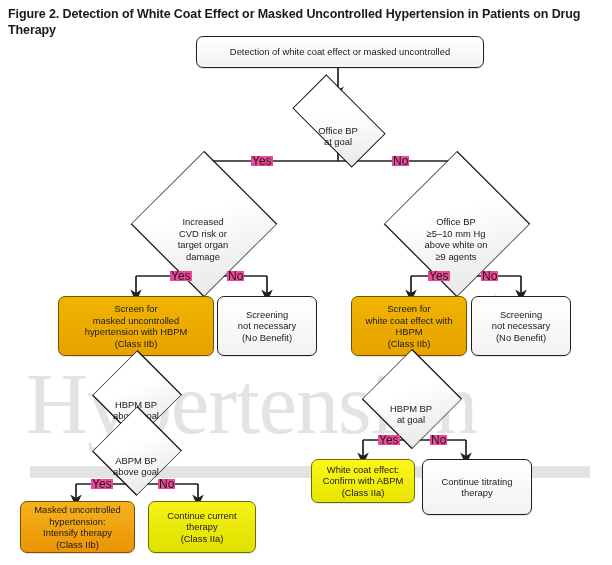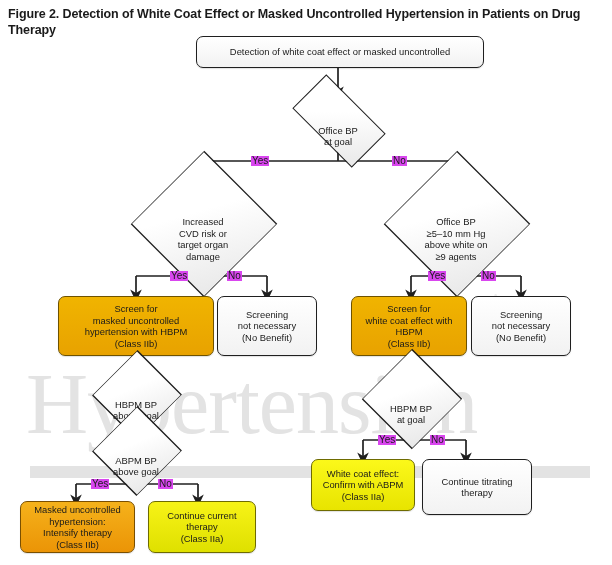--- a/index.html
+++ b/index.html
@@ -78,22 +78,22 @@
   .diamond{background:transparent;border:none;}
   .diamond .dshape{
     position:absolute;left:0;top:0;width:100%;height:100%;
     background:linear-gradient(135deg,#ffffff 40%,#e9e9e9 100%);
     border:1.4px solid #1f1f1f;
     transform:rotate(45deg);
   }
   .diamond .dlabel{position:relative;z-index:2;padding:0 2px;margin-top:32px;}
 
   .edge-label{
-    position:absolute;z-index:4;font-size:10px;line-height:10px;
-    background:#d946ef;padding:0 1px;white-space:nowrap;
+    position:absolute;z-index:4;font-size:12px;line-height:10px;
+    background:#ec4899;padding:0 1px;white-space:nowrap;
   }
 </style>
 </head>
 <body>
 
 <div id="canvas">
 
   <div class="wm-text">Hypertension</div>
   <div class="wm-bar"></div>
   <div class="wm-aha">
@@ -250,21 +250,21 @@
   </div>
 
   <div class="node box yellow2" style="left:148px;top:501px;width:108px;height:52px;">
     <span>
       <span>Continue current</span><br>
       <span>therapy</span><br>
       <span>(Class IIa)</span>
     </span>
   </div>
 
-  <div class="node box yellow" style="left:311px;top:459px;width:104px;height:52px;">
+  <div class="node box yellow" style="left:311px;top:459px;width:104px;height:44px;">
     <span>
       <span>White coat effect:</span><br>
       <span>Confirm with ABPM</span><br>
       <span>(Class IIa)</span>
     </span>
   </div>
 
   <div class="node box" style="left:422px;top:459px;width:110px;height:56px;">
     <span>
       <span>Continue titrating</span><br>

